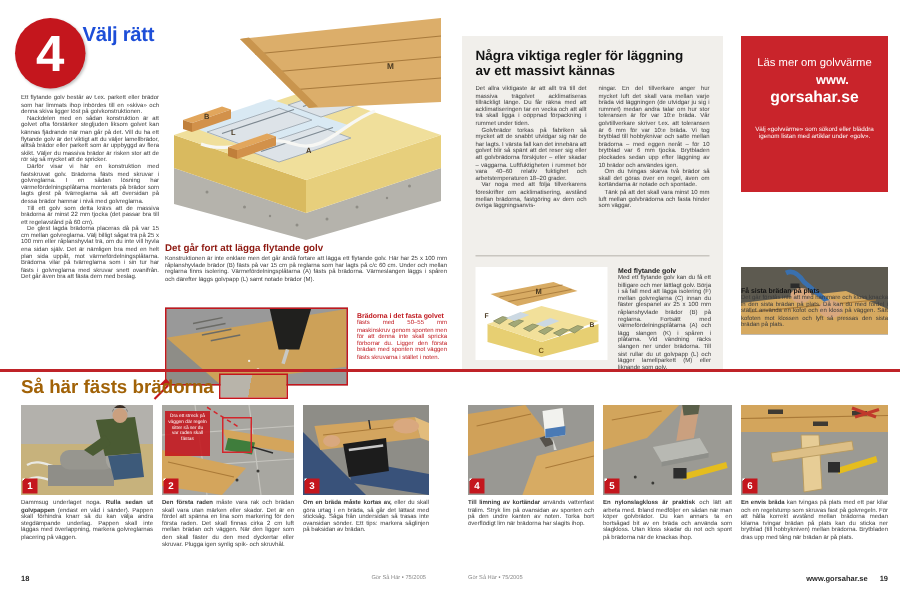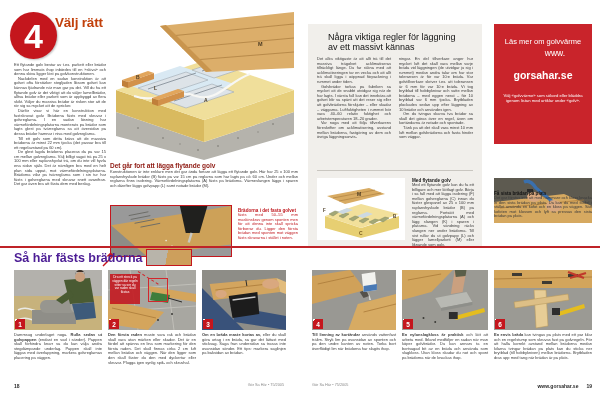--- a/index.html
+++ b/index.html
@@ -7,54 +7,54 @@
   .spread { position:relative; width:600px; height:400px; background:#fff;
             font-family:"Liberation Sans", sans-serif; overflow:hidden; color:#3b3b3b; }
   .abs { position:absolute; }
 
   
   .step-circle { position:absolute; left:10px; top:12px; width:47px; height:47px;
     border-radius:50%; background:#c4161d; display:flex; align-items:center; justify-content:center;
     box-shadow:1px 1px 2px rgba(0,0,0,.25); }
   .step-circle span { color:#fff; font-size:34px; font-weight:bold; line-height:1; }
   .main-title { position:absolute; left:55px; top:16px; font-size:13.5px; font-weight:bold;
-    color:#c2410c; line-height:13px; letter-spacing:-.2px; }
-  .howto-title { position:absolute; left:14px; top:251px; font-size:12.5px; font-weight:bold; color:#4c1d95; }
+    color:#1d4ed8; line-height:13px; letter-spacing:-.2px; }
+  .howto-title { position:absolute; left:14px; top:251px; font-size:12.5px; font-weight:bold; color:#a16207; }
 
   
   .small { font-size:4px; line-height:4.6px; text-align:justify; color:#3b3b3b; }
   .small p { margin:0; }
   .small p.ind { text-indent:4px; }
   .leftcol { left:14px; top:63px; width:92px; height:184px; overflow:hidden; }
 
   
   .flyt-cap { left:110px; top:162px; width:188px; }
   .flyt-cap h3 { font-size:6.5px; color:#8e1810; font-weight:bold; margin-bottom:1px; }
 
   .fasta-cap { left:238px; top:208px; width:60px; }
   .fasta-cap h4 { font-size:4.6px; color:#c0181e; font-weight:bold; }
   .fasta-cap p { font-size:4px; line-height:4.6px; color:#c0181e; text-align:justify; }
 
   
   .rules-box { left:308px; top:24px; width:174px; height:222px; background:#f1efeb; }
-  .rules-box h2 { position:absolute; left:20px; top:8px; font-size:9px; line-height:10px;
-     color:#141414; font-weight:normal; }
+  .rules-box h2 { position:absolute; left:9px; top:8px; font-size:9px; line-height:10px;
+     color:#141414; font-weight:bold; }
   .rules-cols { position:absolute; left:9px; top:33px; width:156px; display:flex; gap:8px; }
   .rules-cols .col { width:74px; }
   .rules-divider { position:absolute; left:9px; top:146px; width:156px; height:1px; background:#c9c6c0; }
   .rules-illo { position:absolute; left:9px; top:154px; width:88px; height:62px; background:#fff; }
   .rules-illo-cap { position:absolute; left:104px; top:154px; width:62px; }
   .rules-illo-cap h5 { font-size:4.6px; font-weight:bold; color:#1a1a1a; }
 
   
-  .ad-box { left:494px; top:24px; width:98px; height:120px; background:#c9242b; color:#fff;
+  .ad-box { left:494px; top:24px; width:98px; height:104px; background:#c9242b; color:#fff;
     text-align:center; padding-top:13px; }
   .ad-box .l1 { font-size:7.5px; }
-  .ad-box .l2 { font-size:8.5px; font-weight:normal; margin-top:2px;margin-left:24px; }
-  .ad-box .l3 { font-size:10.5px; font-weight:bold; margin-top:11px; }
+  .ad-box .l2 { font-size:8.5px; font-weight:bold; margin-top:2px;margin-left:24px; }
+  .ad-box .l3 { font-size:10.5px; font-weight:bold; margin-top:1px; }
   .ad-box .sm { font-size:4.2px; line-height:5px; margin:12px auto 0; width:80px; }
   .side-photo { left:494px; top:126px; width:98px; height:45px; }
   .tips-banner { left:494px; top:174px; width:98px; height:13px; background:#c4161d;
     color:#fff; font-weight:bold; font-style:italic; font-size:8px; line-height:13px; padding-left:5px; }
   .tips-text { left:494px; top:191px; width:98px; }
   .tips-text h5 { font-size:4.6px; font-weight:bold; color:#141414; }
 
   
   .red-rule { left:0; top:246px; width:600px; height:1.5px; background:#bf2328; }
 

